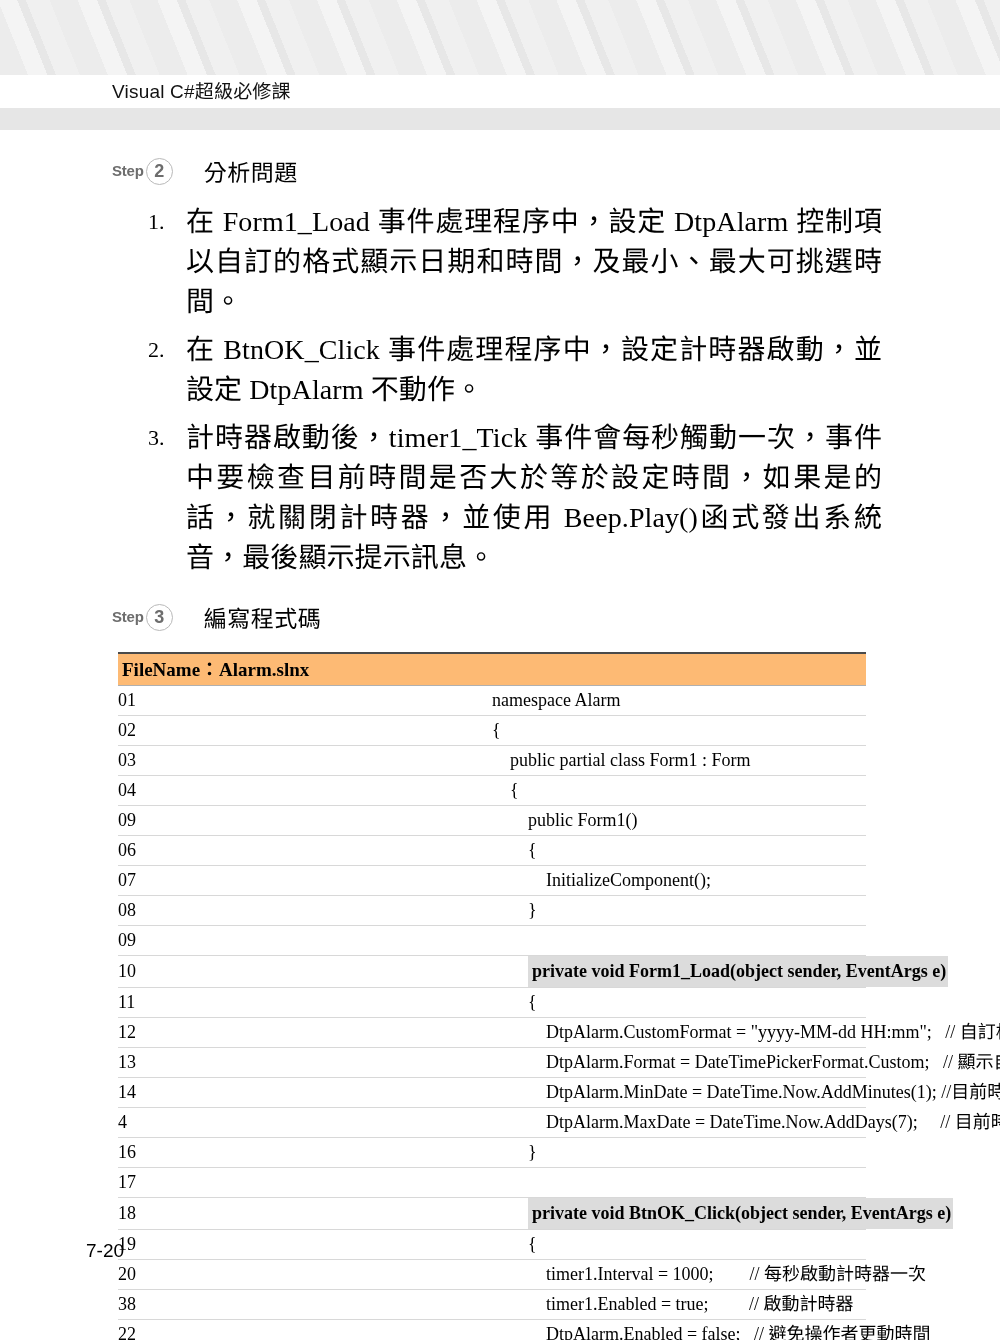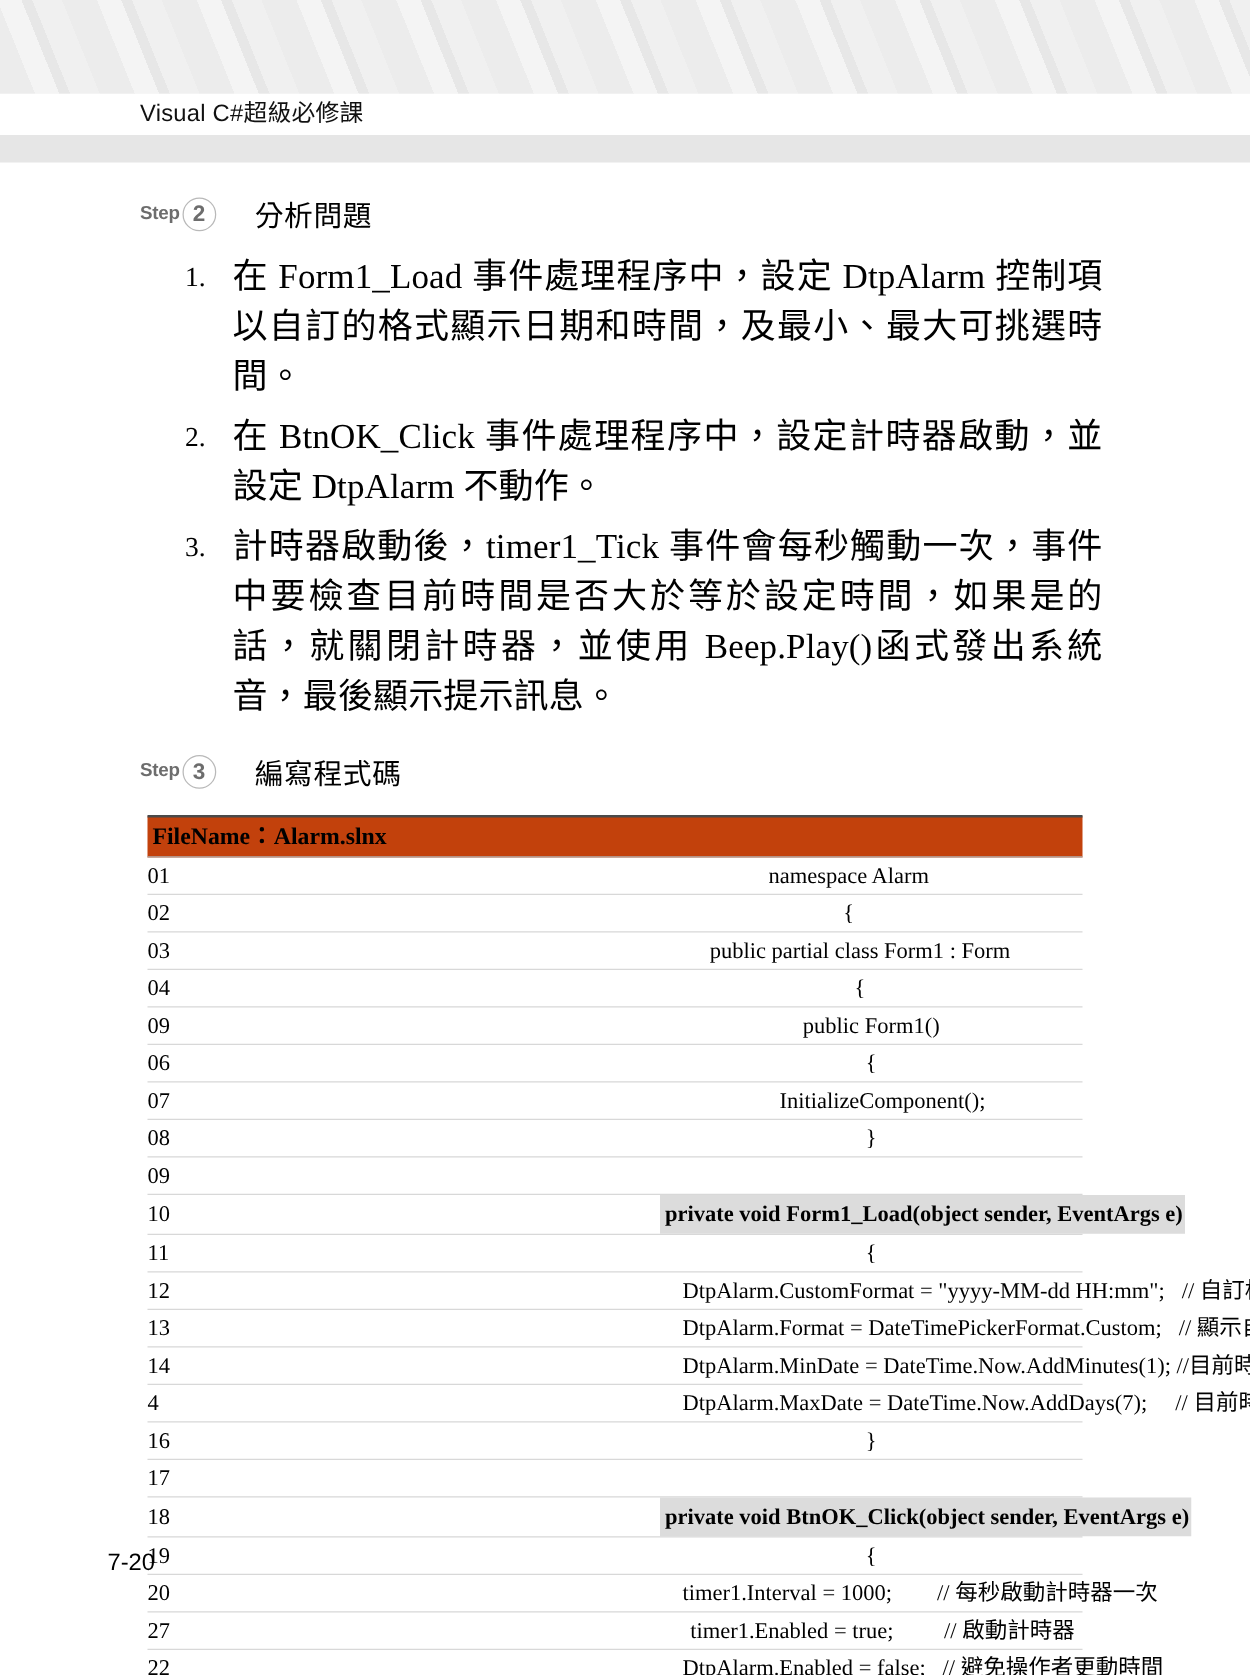--- a/index.html
+++ b/index.html
@@ -163,37 +163,36 @@
     vertical-align: middle;
     font-size: 18px;
     line-height: 29px;
     height: 29px;
     white-space: nowrap;
     overflow: visible;
   }
   tr.filename-row td {
     border-top: 2.4px solid #4a4a4a;
     border-bottom: 1px solid #b0b0b0;
-    background: #c2410c;
+    background: #fdba74;
     font-weight: 700;
     font-size: 19px;
     line-height: 31px;
     height: 31px;
     padding-left: 4px;
   }
   td.ln {
     width: 40px;
     padding-left: 4px;
     color: #000;
   }
   td.code {
     width: 704px;
     padding-left: 0;
     color: #000;
-    text-align: center;
   }
   .code-inner {
     display: inline-block;
     white-space: pre;
   }
   .hl {
     background: #dcdcdc;
     font-weight: 700;
     padding: 1px 2px 1px 4px;
   }
@@ -328,21 +327,21 @@
           </tr>
           <tr>
             <td class="ln">19</td>
             <td class="code"><span class="code-inner">        {</span></td>
           </tr>
           <tr>
             <td class="ln">20</td>
             <td class="code"><span class="code-inner">            timer1.Interval = 1000;        // 每秒啟動計時器一次</span></td>
           </tr>
           <tr>
-            <td class="ln">27</td>
+            <td class="ln">38</td>
             <td class="code"><span class="code-inner">            timer1.Enabled = true;         // 啟動計時器</span></td>
           </tr>
           <tr>
             <td class="ln">22</td>
             <td class="code"><span class="code-inner">            DtpAlarm.Enabled = false;   // 避免操作者更動時間</span></td>
           </tr>
         </tbody>
     </table>
   </div>
 

